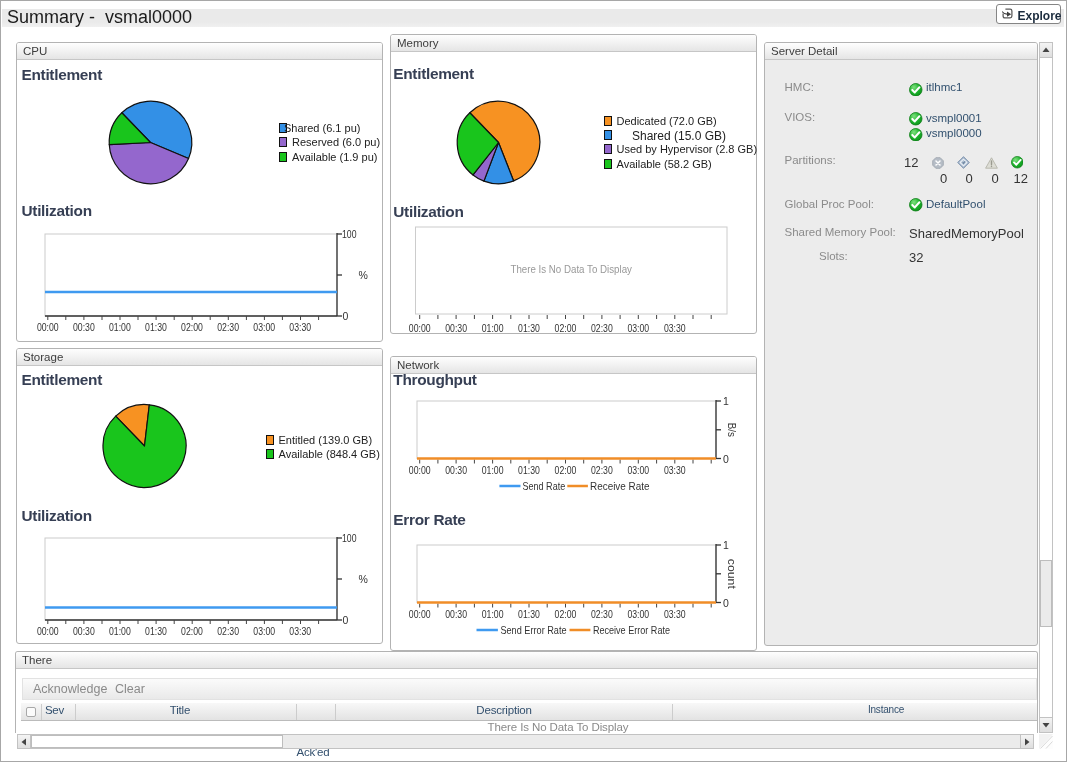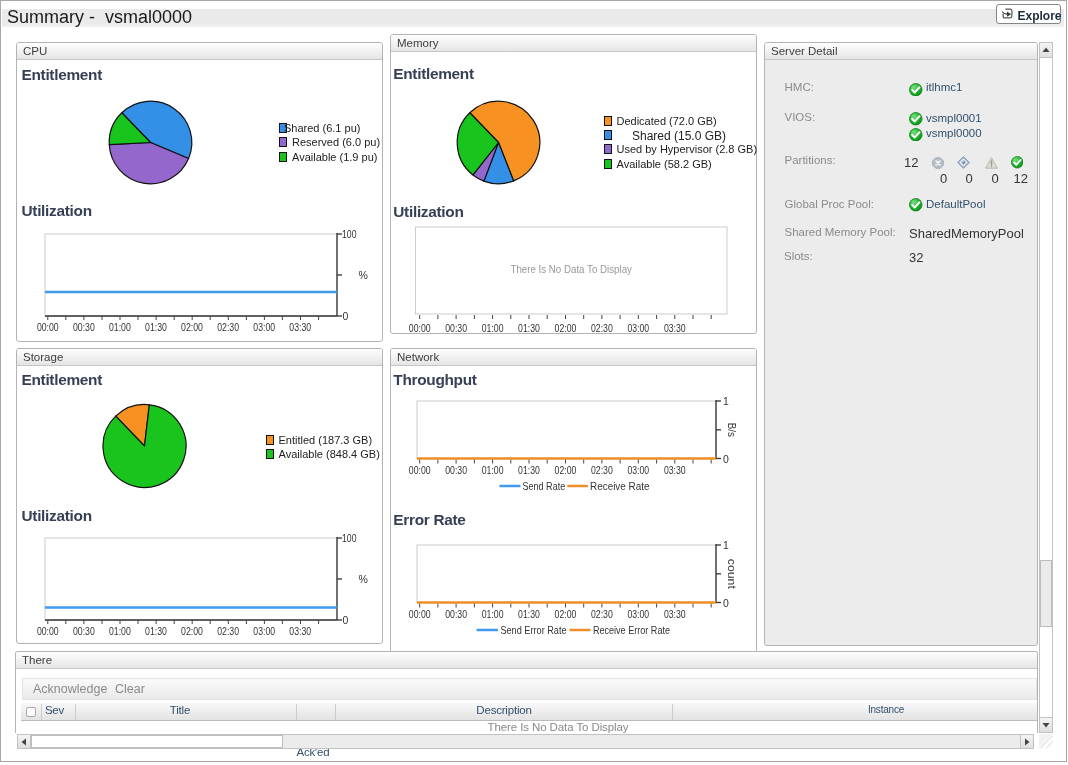--- a/index.html
+++ b/index.html
@@ -122,21 +122,21 @@
   </svg>
 <div class="panel" style="left:16px;top:348px;width:367px;height:296px">
     <div class="ptitle">Storage</div>
   </div>
 <div class="h2" style="left:21.5px;top:371.4px">Entitlement</div>
 <svg class="abs" style="left:102px;top:403px" width="92" height="92">
     <path d="M42.5 43.0 L13.67 13.15 A41.5 41.5 0 0 1 47.33 1.78 Z" fill="#f79222" stroke="#111" stroke-width="1.2" stroke-linejoin="round"></path>
     <path d="M42.5 43.0 L47.33 1.78 A41.5 41.5 0 1 1 13.67 13.15 Z" fill="#19c51c" stroke="#111" stroke-width="1.2" stroke-linejoin="round"></path>
   </svg>
 <div style="position:absolute;left:265.5px;top:435px;width:8px;height:10px;background:#f79222;border:1px solid #111"></div>
-<div style="position:absolute;left:278.5px;top:434px;font-size:11px;color:#222;white-space:nowrap">Entitled (187.3 GB)</div>
+<div style="position:absolute;left:278.5px;top:434px;font-size:11px;color:#222;white-space:nowrap">Entitled (139.0 GB)</div>
 <div style="position:absolute;left:265.5px;top:449.4px;width:8px;height:10px;background:#19c51c;border:1px solid #111"></div>
 <div style="position:absolute;left:278.5px;top:448.4px;font-size:11px;color:#222;white-space:nowrap">Available (848.4 GB)</div>
 <div class="h2" style="left:21.5px;top:507px">Utilization</div>
 <svg style="position:absolute;left:28px;top:525.5px" width="348" height="116" font-family="Liberation Sans, sans-serif">
     <rect x="17" y="12.0" width="292" height="82.0" fill="none" stroke="#ccc" stroke-width="1"></rect>
     <line x1="309" y1="11.0" x2="309" y2="94.0" stroke="#333" stroke-width="1.3"></line>
     <line x1="309" y1="12.0" x2="314" y2="12.0" stroke="#333" stroke-width="1.3"></line>
     <line x1="309" y1="53.0" x2="314" y2="53.0" stroke="#333" stroke-width="1.3"></line>
     <line x1="309" y1="94.0" x2="314" y2="94.0" stroke="#333" stroke-width="1.3"></line>
     <line x1="17" y1="94.0" x2="309" y2="94.0" stroke="#333" stroke-width="1.3"></line>
@@ -162,21 +162,21 @@
     <text x="19.8" y="109.3" font-size="10.5" fill="#333" text-anchor="middle" textLength="21.8" lengthAdjust="spacingAndGlyphs">00:00</text>
     <text x="55.9" y="109.3" font-size="10.5" fill="#333" text-anchor="middle" textLength="21.8" lengthAdjust="spacingAndGlyphs">00:30</text>
     <text x="91.9" y="109.3" font-size="10.5" fill="#333" text-anchor="middle" textLength="21.8" lengthAdjust="spacingAndGlyphs">01:00</text>
     <text x="128.0" y="109.3" font-size="10.5" fill="#333" text-anchor="middle" textLength="21.8" lengthAdjust="spacingAndGlyphs">01:30</text>
     <text x="164.0" y="109.3" font-size="10.5" fill="#333" text-anchor="middle" textLength="21.8" lengthAdjust="spacingAndGlyphs">02:00</text>
     <text x="200.1" y="109.3" font-size="10.5" fill="#333" text-anchor="middle" textLength="21.8" lengthAdjust="spacingAndGlyphs">02:30</text>
     <text x="236.2" y="109.3" font-size="10.5" fill="#333" text-anchor="middle" textLength="21.8" lengthAdjust="spacingAndGlyphs">03:00</text>
     <text x="272.2" y="109.3" font-size="10.5" fill="#333" text-anchor="middle" textLength="21.8" lengthAdjust="spacingAndGlyphs">03:30</text>
     <line x1="17" y1="81.5" x2="309" y2="81.5" stroke="#3f9af0" stroke-width="2.6"></line>
   </svg>
-<div class="panel" style="left:390px;top:348px;width:367px;height:364px">
+<div class="panel" style="left:390px;top:356px;width:367px;height:295px">
     <div class="ptitle">Network</div>
   </div>
 <div class="h2" style="left:393.3px;top:371.4px">Throughput</div>
 <svg style="position:absolute;left:400px;top:389px" width="364" height="116" font-family="Liberation Sans, sans-serif">
     <rect x="17" y="12" width="299" height="57.5" fill="none" stroke="#ccc" stroke-width="1"></rect>
     <line x1="316" y1="11" x2="316" y2="69.5" stroke="#333" stroke-width="1.3"></line>
     <line x1="316" y1="12.0" x2="321" y2="12.0" stroke="#333" stroke-width="1.3"></line>
     <line x1="316" y1="40.8" x2="321" y2="40.8" stroke="#333" stroke-width="1.3"></line>
     <line x1="316" y1="69.5" x2="321" y2="69.5" stroke="#333" stroke-width="1.3"></line>
     <text x="323" y="16" font-size="10.5" fill="#333">1</text>
@@ -333,21 +333,21 @@
         <stop offset="0.55" stop-color="#1db32d"></stop>
         <stop offset="1" stop-color="#0a8f18"></stop>
       </radialGradient>
     </defs>
 <circle cx="7" cy="7" r="6.5" fill="url(#g909198.4)" stroke="#0b7a14" stroke-width="0.8"></circle>
 <path d="M3.4 7.2 L6 9.8 L10.8 4.4" fill="none" stroke="#fff" stroke-width="2.1" stroke-linecap="round" stroke-linejoin="round"></path>
 </svg>
 <div class="sdval" style="left:926px;top:197.7px">DefaultPool</div>
 <div class="sdlab" style="left:784.5px;top:225.8px">Shared Memory Pool:</div>
 <div class="sdval2" style="left:909px;top:225.8px">SharedMemoryPool</div>
-<div class="sdlab" style="left:784px;top:250.3px">Slots:</div>
+<div class="sdlab" style="left:819px;top:250.3px">Slots:</div>
 <div class="sdval2" style="left:909px;top:250.3px">32</div>
 <div class="panel" style="left:15px;top:651px;width:1023px;height:82px;border-radius:3px 3px 0 0;border-bottom:none">
     <div class="ptitle">There</div>
   </div>
 <div class="abs" style="left:22px;top:678px;width:1015px;height:22px;background:linear-gradient(#fbfbfb,#e9e9e9);border:1px solid #e2e2e2"></div>
 <div class="abs" style="left:33px;top:682px;font-size:12.5px;color:#8a8a8a">Acknowledge</div>
 <div class="abs" style="left:115px;top:682px;font-size:12.5px;color:#8a8a8a">Clear</div>
 <div class="abs" style="left:21px;top:703px;width:1016px;height:18px;background:linear-gradient(#f8f8f8,#e3e3e3);border-bottom:1px solid #bbb"></div>
 <div class="abs" style="left:40.5px;top:704px;width:1px;height:16px;background:#ccc"></div>
 <div class="abs" style="left:75px;top:704px;width:1px;height:16px;background:#ccc"></div>

